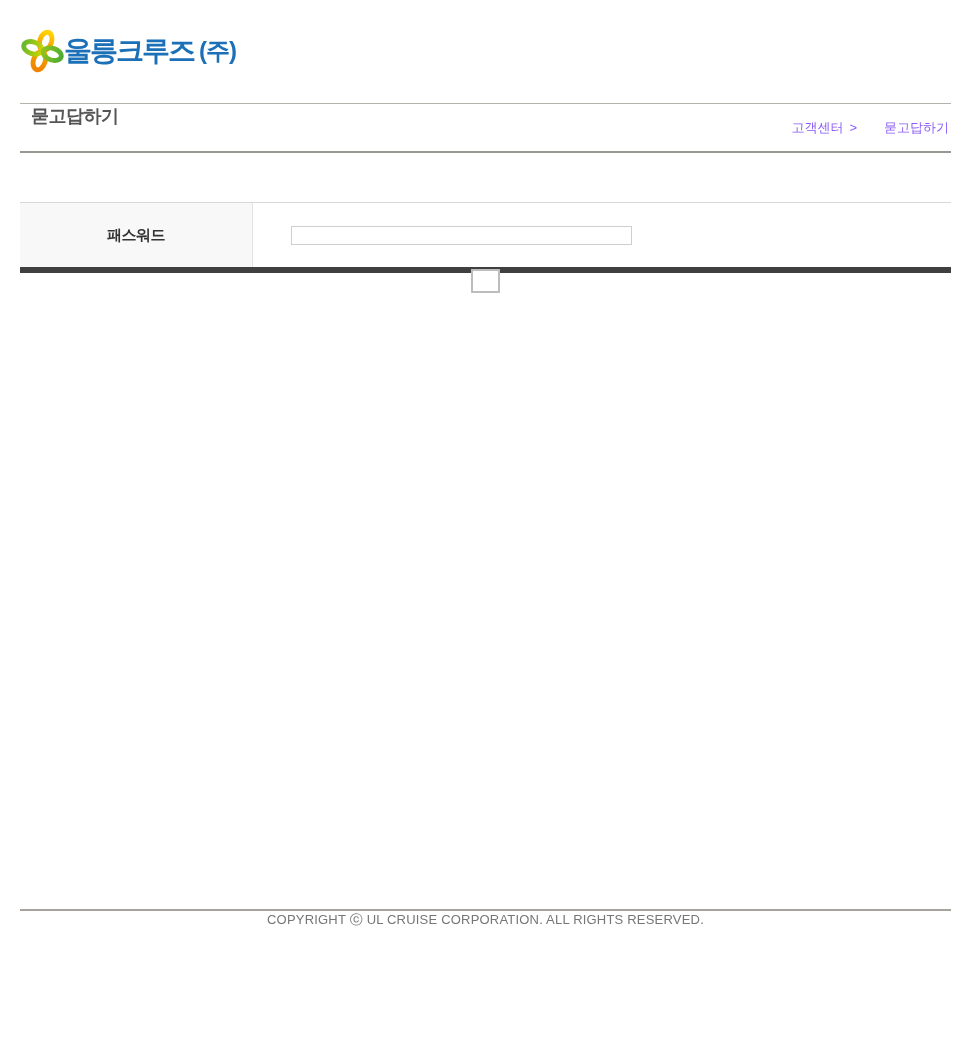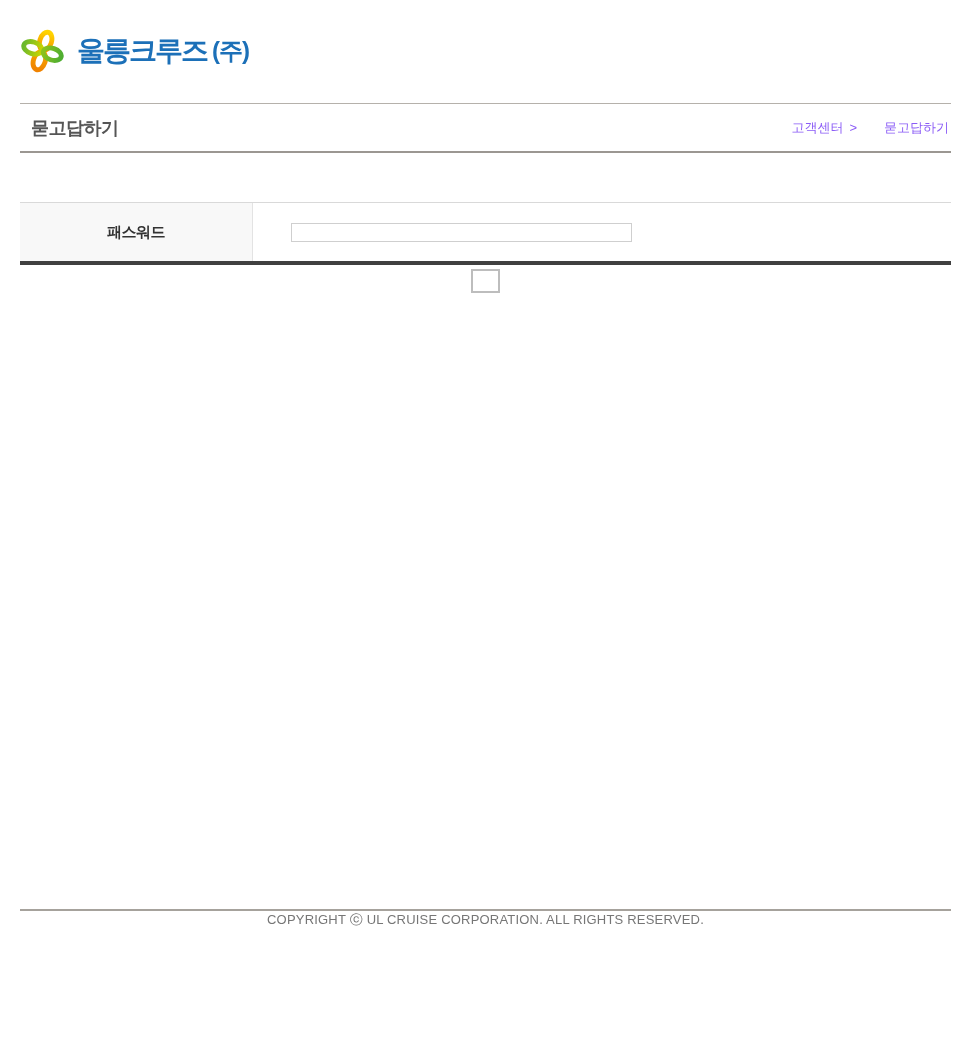--- a/index.html
+++ b/index.html
@@ -8,58 +8,58 @@
     width: 970px; height: 1042px;
     font-family: "Liberation Sans", "DejaVu Sans", sans-serif;
     position: relative;
     overflow: hidden;
   }
   #app { position: relative; width: 970px; height: 1042px; background: #fff; }
 
   
   .logo {
     position: absolute; top: 29px; left: 21px;
-    display: flex; align-items: center; gap: 13px;
+    display: flex; align-items: center; 
     cursor: pointer;
   }
   .logo-icon { width: 43px; height: 44px; display: block; }
   .logo-text {
     font-size: 28px; font-weight: bold; color: #1c70b8;
     letter-spacing: -2px; line-height: 1;
     display: flex; align-items: center; gap: 5px;
   }
   .logo-suffix { font-size: 24px; font-weight: 600; letter-spacing: -1px; }
 
   
   .titlebar {
     position: absolute; top: 103px; left: 20px; width: 931px;
     height: 50px;
     border-top: 1px solid #b5b1ab;
     border-bottom: 2px solid #9b9792;
-    display: flex; align-items: center; justify-content: space-between;
+    display: flex; justify-content: space-between;
   }
   .page-title {
     font-size: 18px; font-weight: bold; color: #555555;
     padding-left: 11px; letter-spacing: -0.5px;
   }
   .breadcrumb {
     font-size: 13px; color: #8b5cf6;
     display: flex; align-items: center;
     padding-right: 2px;
   }
   .breadcrumb .crumb { cursor: pointer; }
   .breadcrumb .sep { margin: 0 0 0 6px; }
   .breadcrumb .current { margin-left: 27px; }
 
   
   .form-table {
     position: absolute; top: 202px; left: 20px; width: 931px;
-    height: 63px;
+    height: 71px;
     border-top: 1px solid #d9d9d9;
-    border-bottom: 4px solid #404040;
+    border-bottom: 6px solid #404040;
     display: flex;
     gap: 12px;
   }
   .form-th {
     width: 233px; background: #f8f8f8;
     border-right: 1px solid #e3e3e3;
     display: flex; align-items: center; justify-content: center;
     font-size: 15px; font-weight: bold; color: #333333;
     letter-spacing: -0.5px;
   }

